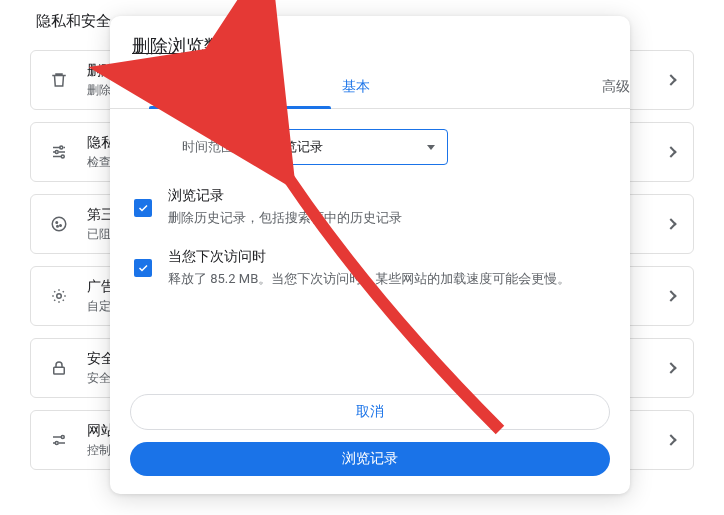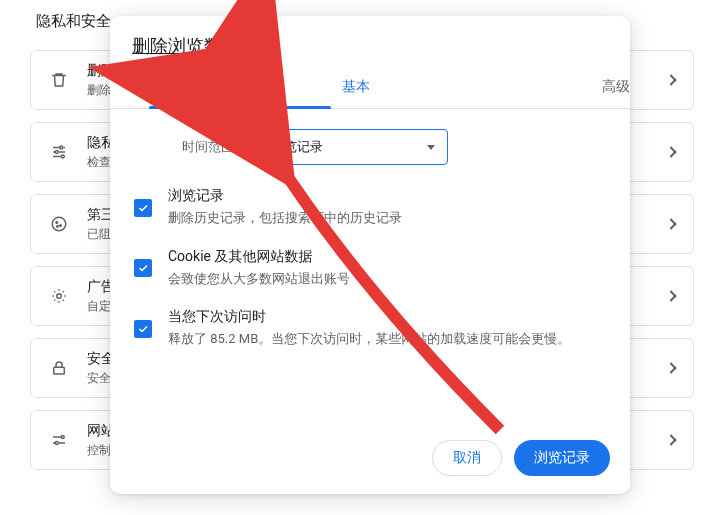--- a/index.html
+++ b/index.html
@@ -164,20 +164,21 @@
   }
   .cbox svg { display: block; }
   .ci-text { flex: 1; }
   .ci-title { font-size: 14px; color: #202124; margin-bottom: 3px; }
   .ci-sub { font-size: 13px; color: #5f6368; line-height: 1.5; }
   .dialog-footer {
     display: flex;
     justify-content: flex-end;
     gap: 12px;
     padding: 14px 20px 18px;
+    flex-direction: column;
   }
   .btn {
     border-radius: 18px;
     padding: 8px 20px;
     font-size: 14px;
     cursor: pointer;
     border: none;
   }
   .btn-outline {
     background: #fff;
@@ -315,31 +316,20 @@
           <svg width="12" height="12" viewBox="0 0 24 24" fill="none" stroke="#fff" stroke-width="3">
               <path d="M5 12l5 5L20 7"></path>
             </svg>
         </div>
         <div class="ci-text">
           <div class="ci-title">浏览记录</div>
           <div class="ci-sub">删除历史记录，包括搜索框中的历史记录</div>
         </div>
       </div>
 
-      <div class="check-item">
-        <div class="cbox">
-          <svg width="12" height="12" viewBox="0 0 24 24" fill="none" stroke="#fff" stroke-width="3">
-              <path d="M5 12l5 5L20 7"></path>
-            </svg>
-        </div>
-        <div class="ci-text">
-          <div class="ci-title">Cookie 及其他网站数据</div>
-          <div class="ci-sub">会致使您从大多数网站退出账号</div>
-        </div>
-      </div>
 
       <div class="check-item">
         <div class="cbox">
           <svg width="12" height="12" viewBox="0 0 24 24" fill="none" stroke="#fff" stroke-width="3">
               <path d="M5 12l5 5L20 7"></path>
             </svg>
         </div>
         <div class="ci-text">
           <div class="ci-title">当您下次访问时</div>
           <div class="ci-sub">释放了 85.2 MB。当您下次访问时，某些网站的加载速度可能会更慢。</div>

